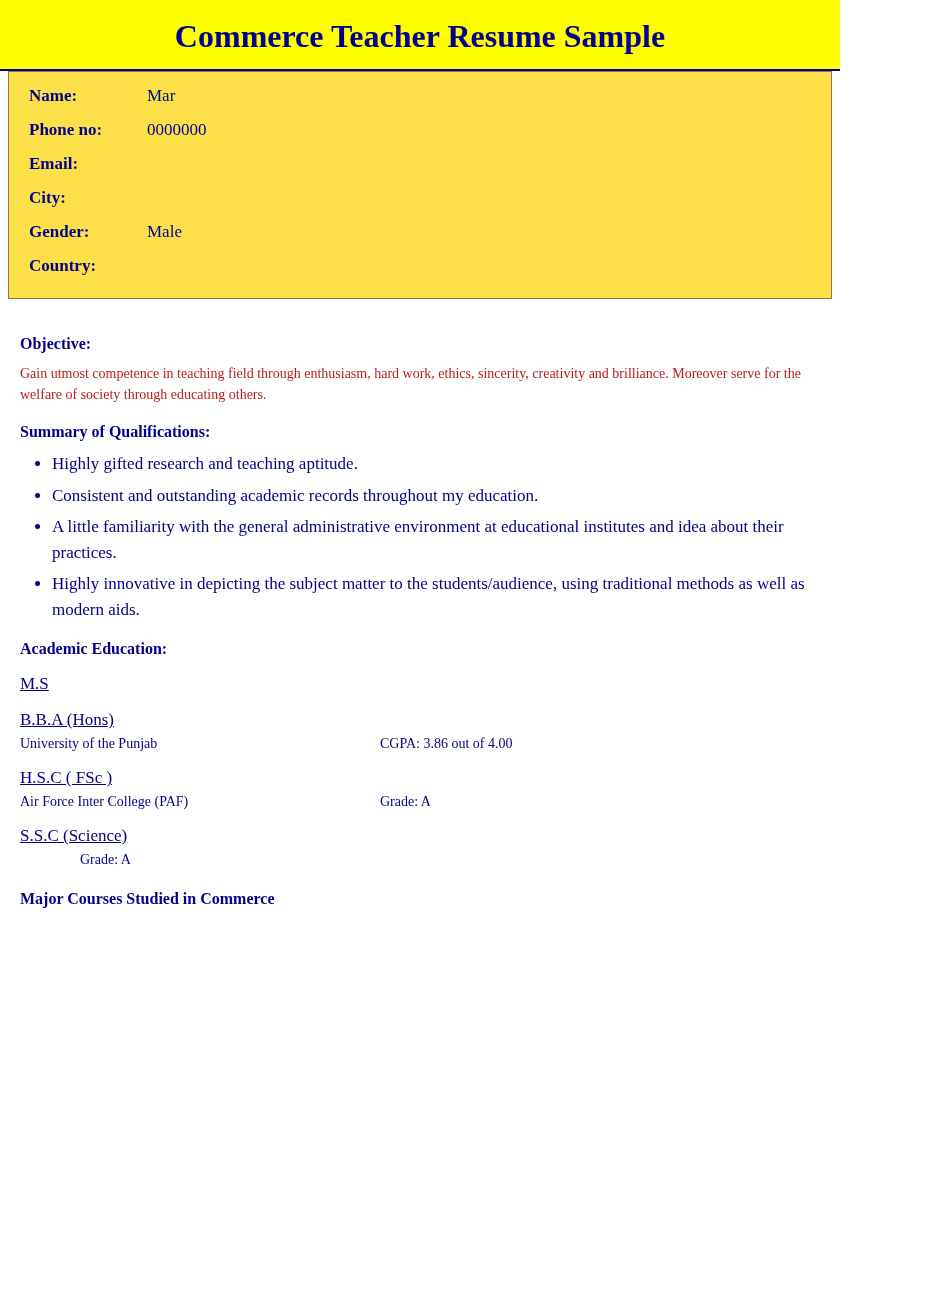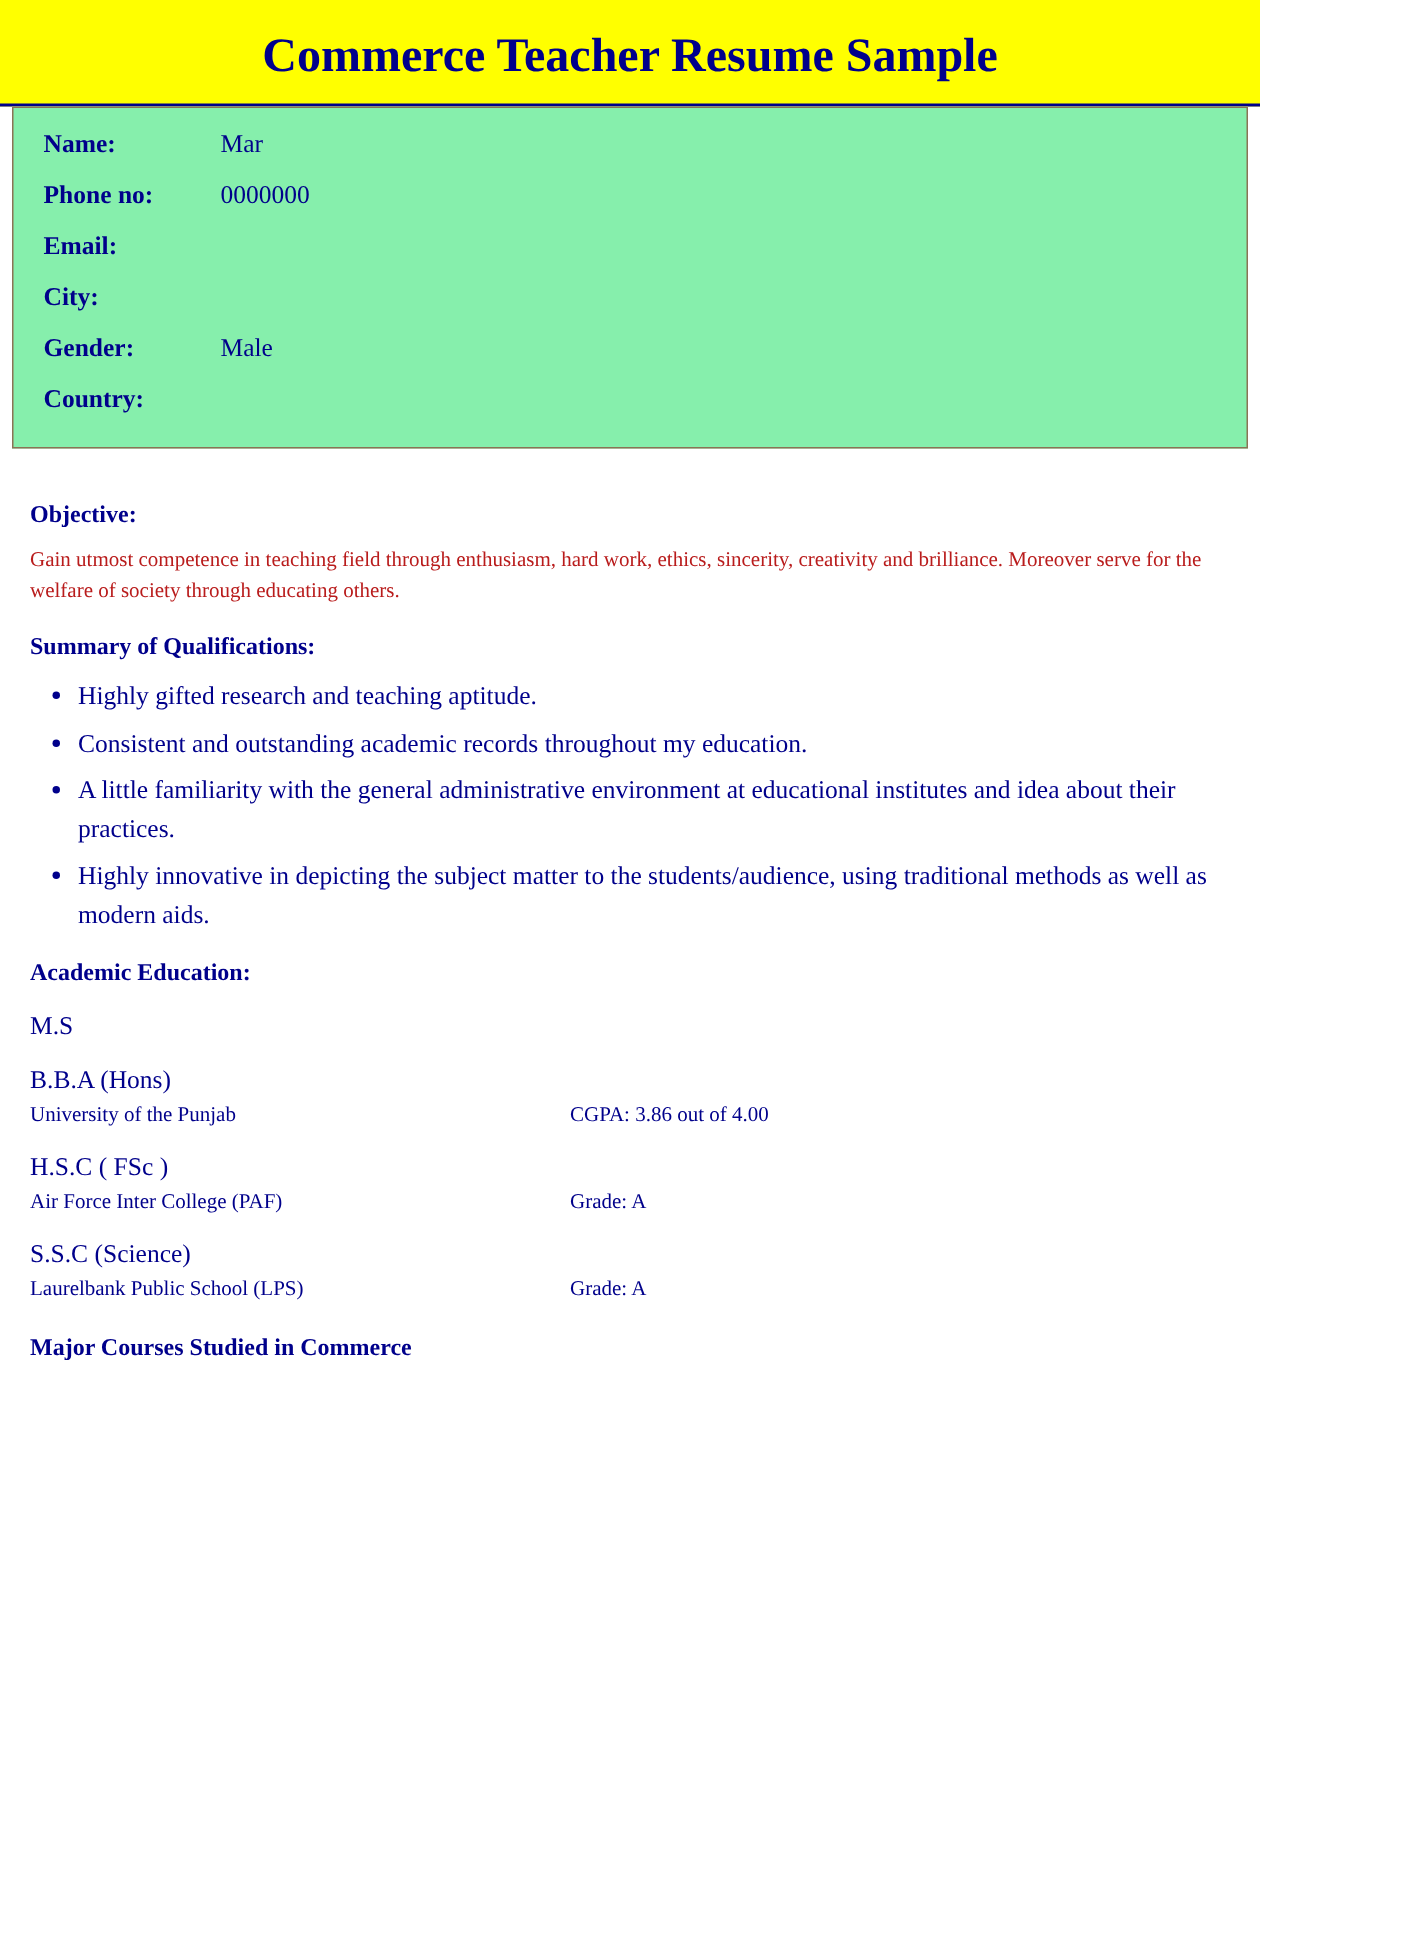--- a/index.html
+++ b/index.html
@@ -32,21 +32,21 @@
     }
 
     .header h1 {
       font-size: 32px;
       font-weight: bold;
       color: #00008B;
       font-family: Times New Roman, serif;
     }
 
     .personal-info-box {
-      background: #86efac;
+      background: #fde047;
       border: 1.5px solid #8B7355;
       margin: 0 8px;
       padding: 14px 20px 8px 20px;
     }
 
     .info-row {
       margin-bottom: 14px;
       display: flex;
       align-items: baseline;
     }
@@ -94,20 +94,21 @@
       font-size: 17px;
       margin-bottom: 6px;
       line-height: 1.5;
     }
 
     .edu-entry {
       margin-bottom: 10px;
     }
 
     .edu-degree {
+      text-decoration: underline;
       color: #00008B;
       font-size: 17px;
       margin-bottom: 6px;
       margin-top: 16px;
       display: block;
     }
 
     .edu-institution-row {
       display: flex;
       align-items: baseline;
@@ -191,21 +192,20 @@
       <span class="edu-degree">H.S.C ( FSc )</span>
       <div class="edu-institution-row">
         <span class="edu-institution">Air Force Inter College (PAF)</span>
         <span class="edu-grade">Grade: A</span>
       </div>
     </div>
 
     <div class="edu-entry">
       <span class="edu-degree">S.S.C (Science)</span>
       <div class="edu-institution-row">
-        <span class="edu-institution">Laurelbank Public School (LPS)</span>
         <span class="edu-grade">Grade: A</span>
       </div>
     </div>
 
     <div class="section-heading" style="margin-top: 22px;">Major Courses Studied in Commerce</div>
 
   </div>
 
 </div>
 

